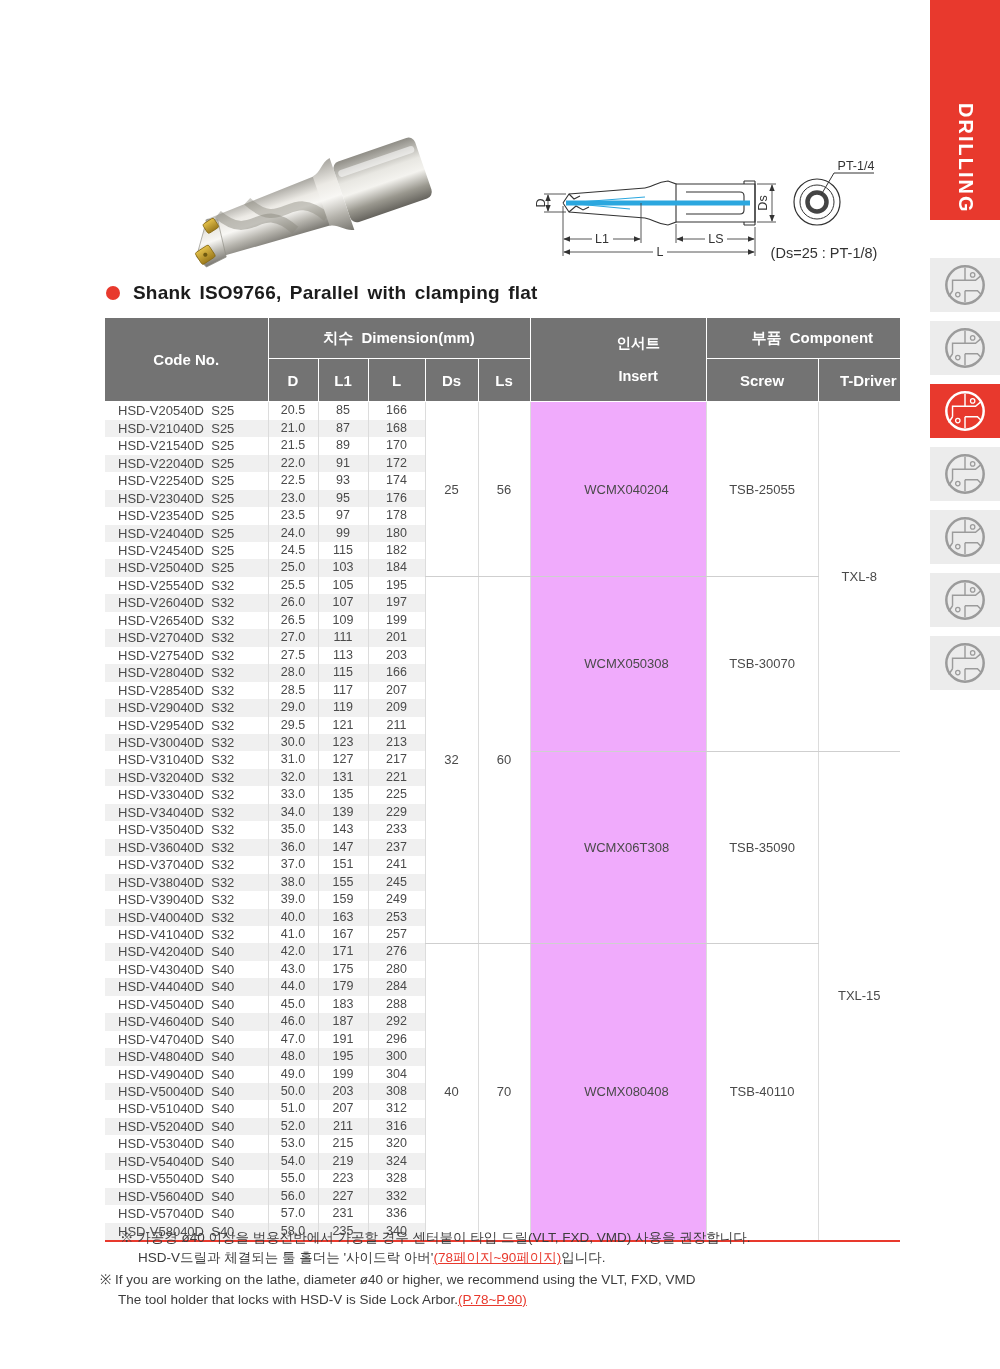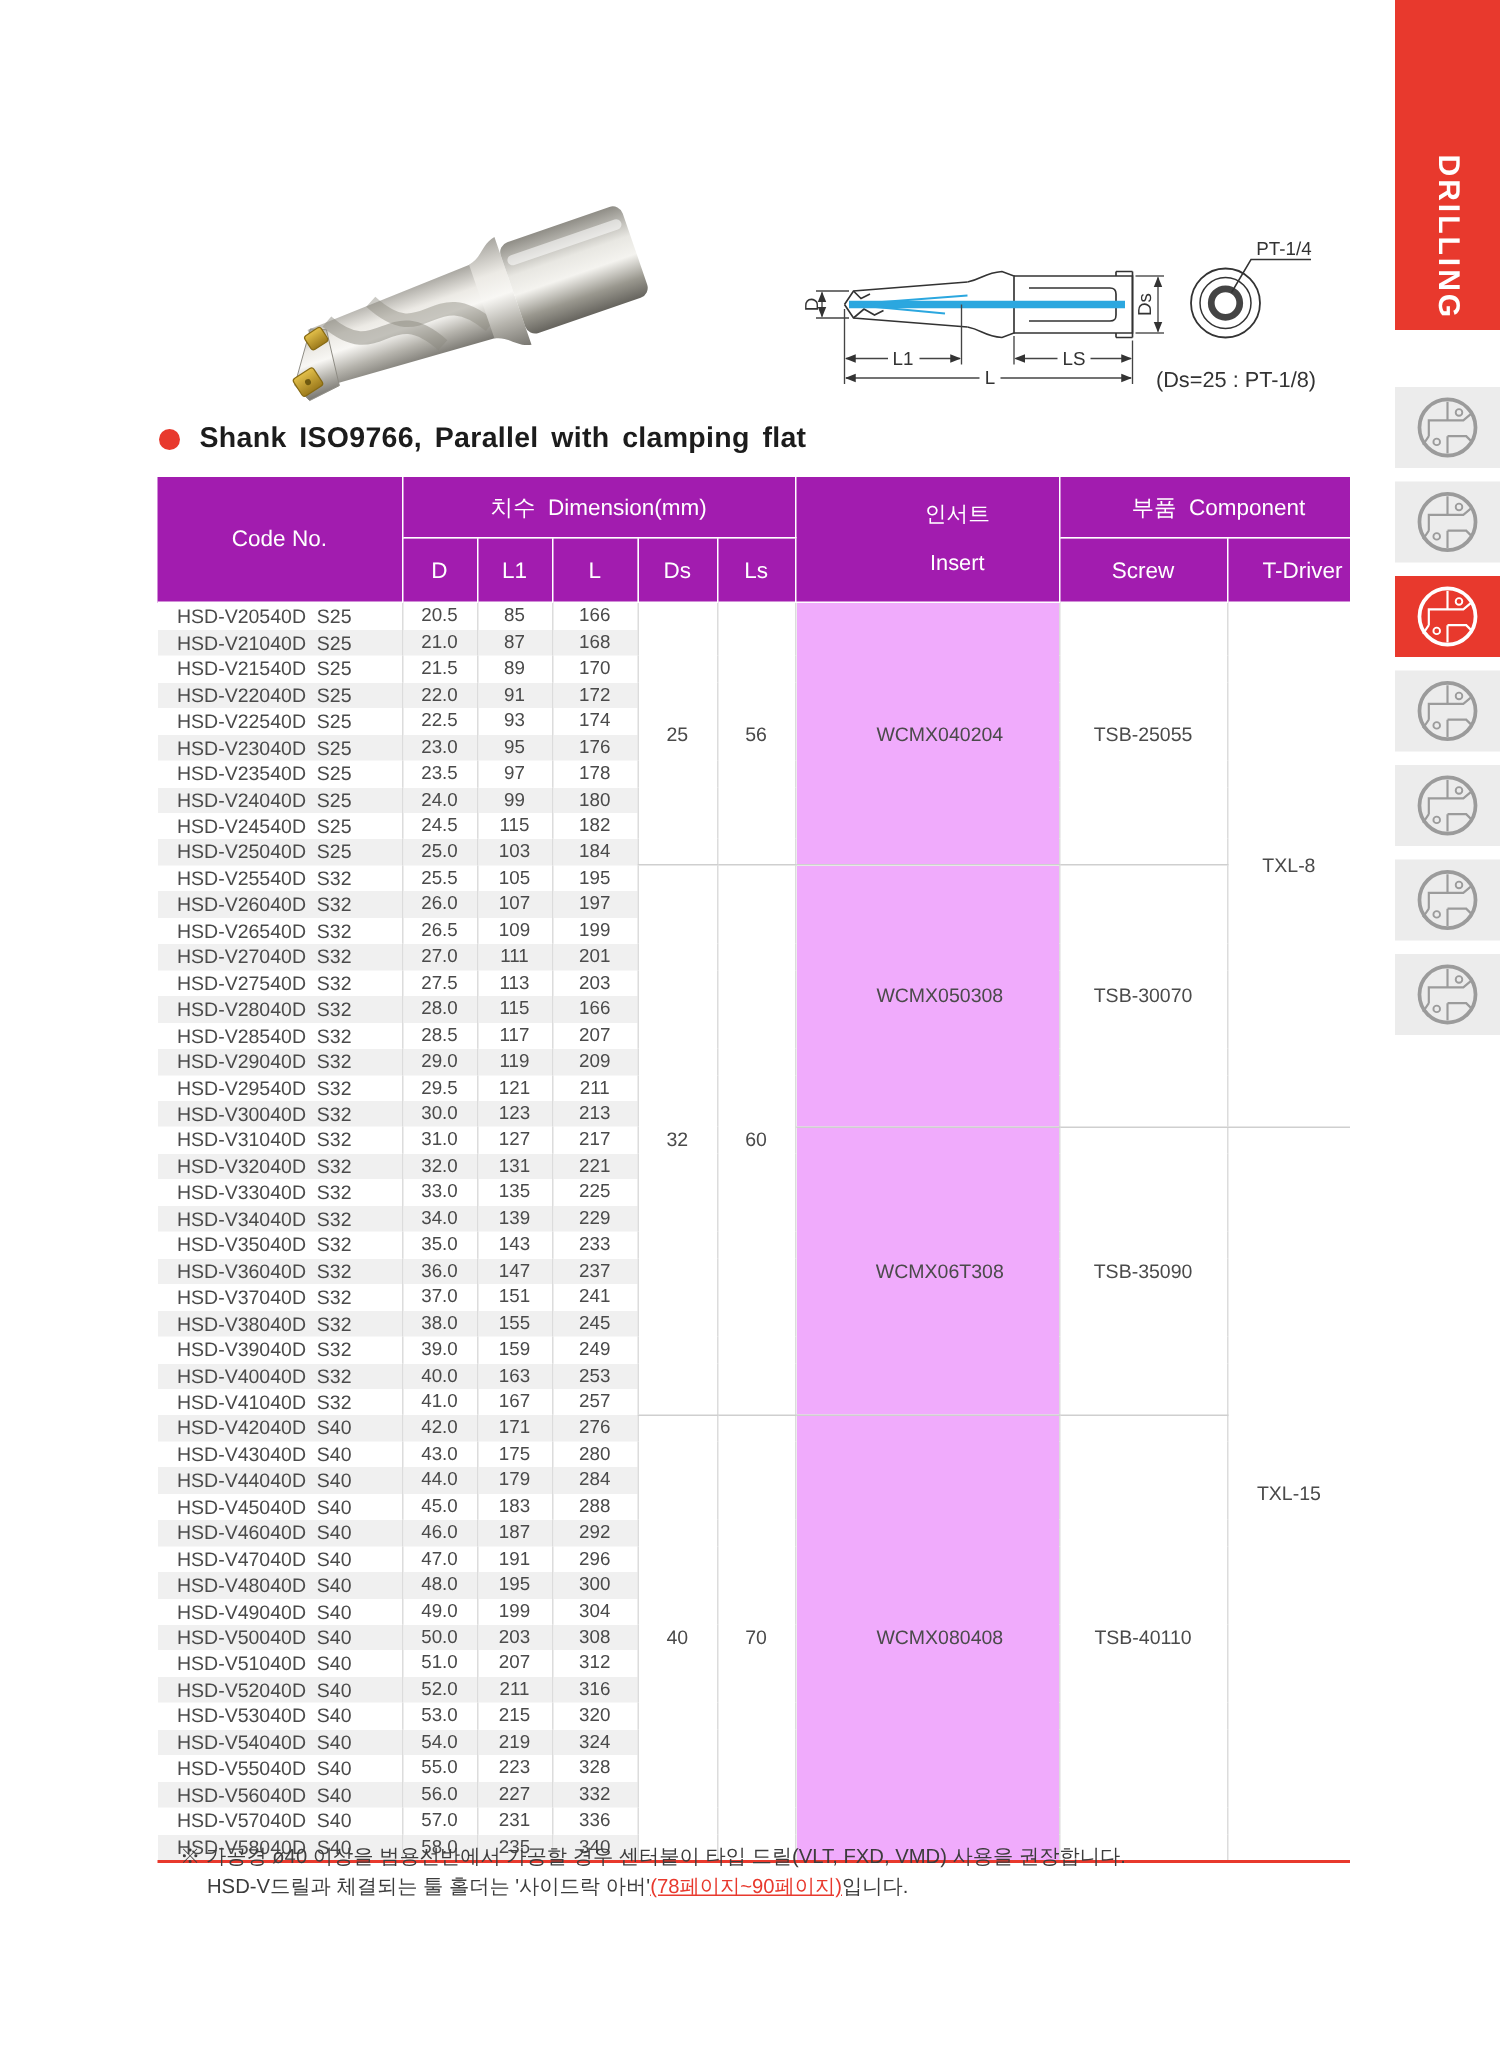--- a/index.html
+++ b/index.html
@@ -24,21 +24,21 @@
   .photo{position:absolute;left:172px;top:126px;}
   .diagram{position:absolute;left:522px;top:142px;}
   .diagram text{font-family:"Liberation Sans",sans-serif;fill:#333;}
   
   .heading{position:absolute;left:106px;top:282px;display:flex;align-items:center;gap:13px;}
   .bullet{width:14px;height:14px;border-radius:50%;background:#E8392D;flex:0 0 auto;}
   .heading-text{font-size:19px;font-weight:700;color:#1c1c1c;word-spacing:3px;letter-spacing:.2px;}
   
   .tbl{position:absolute;left:105px;top:318px;width:795px;border-collapse:collapse;
        table-layout:fixed;border-bottom:2px solid #E8392D;}
-  .tbl th{background:#a21caf;color:#fff;font-weight:400;border:1.5px solid #fff;
+  .tbl th{background:#737373;color:#fff;font-weight:700;border:1.5px solid #fff;
           white-space:pre;padding:0;}
   .tbl thead tr:first-child th{border-top:0;}
   .tbl th:first-child{border-left:0;text-align:center;}
   .tbl th.edge-r{border-right:0;padding-left:18px;}
   .tbl .h1{height:26px;font-size:15px;}
   .tbl .h2{height:27px;font-size:15px;}
   .tbl th.grp2{font-size:14.5px;line-height:1.15;}
   .tbl tbody td{height:17.45px;line-height:17.45px;padding:0;font-size:12.5px;color:#4a4a4a;
                 text-align:center;border-right:1px solid #DCDCDC;overflow:hidden;}
   .tbl tbody td.code{text-align:left;padding-left:13px;font-size:13px;white-space:pre;}
@@ -560,14 +560,20 @@
         </tr>
       </tbody>
   </table>
 
   <div class="fn fn-kr">
     <div>※ 가공경 ø40 이상을 범용선반에서 가공할 경우 센터붙이 타입 드릴(VLT, FXD, VMD) 사용을 권장합니다.</div>
     <div class="ind">
       <span>HSD-V드릴과 체결되는 툴 홀더는 '사이드락 아버'</span><span class="red">(78페이지~90페이지)</span><span>입니다.</span>
     </div>
   </div>
+  <div class="fn fn-en">
+    <div>※ If you are working on the lathe, diameter ø40 or higher, we recommend using the VLT, FXD, VMD</div>
+    <div class="ind">
+      <span>The tool holder that locks with HSD-V is Side Lock Arbor.</span><span class="red">(P.78~P.90)</span>
+    </div>
+  </div>
 
 </div>
 
 </body></html>

